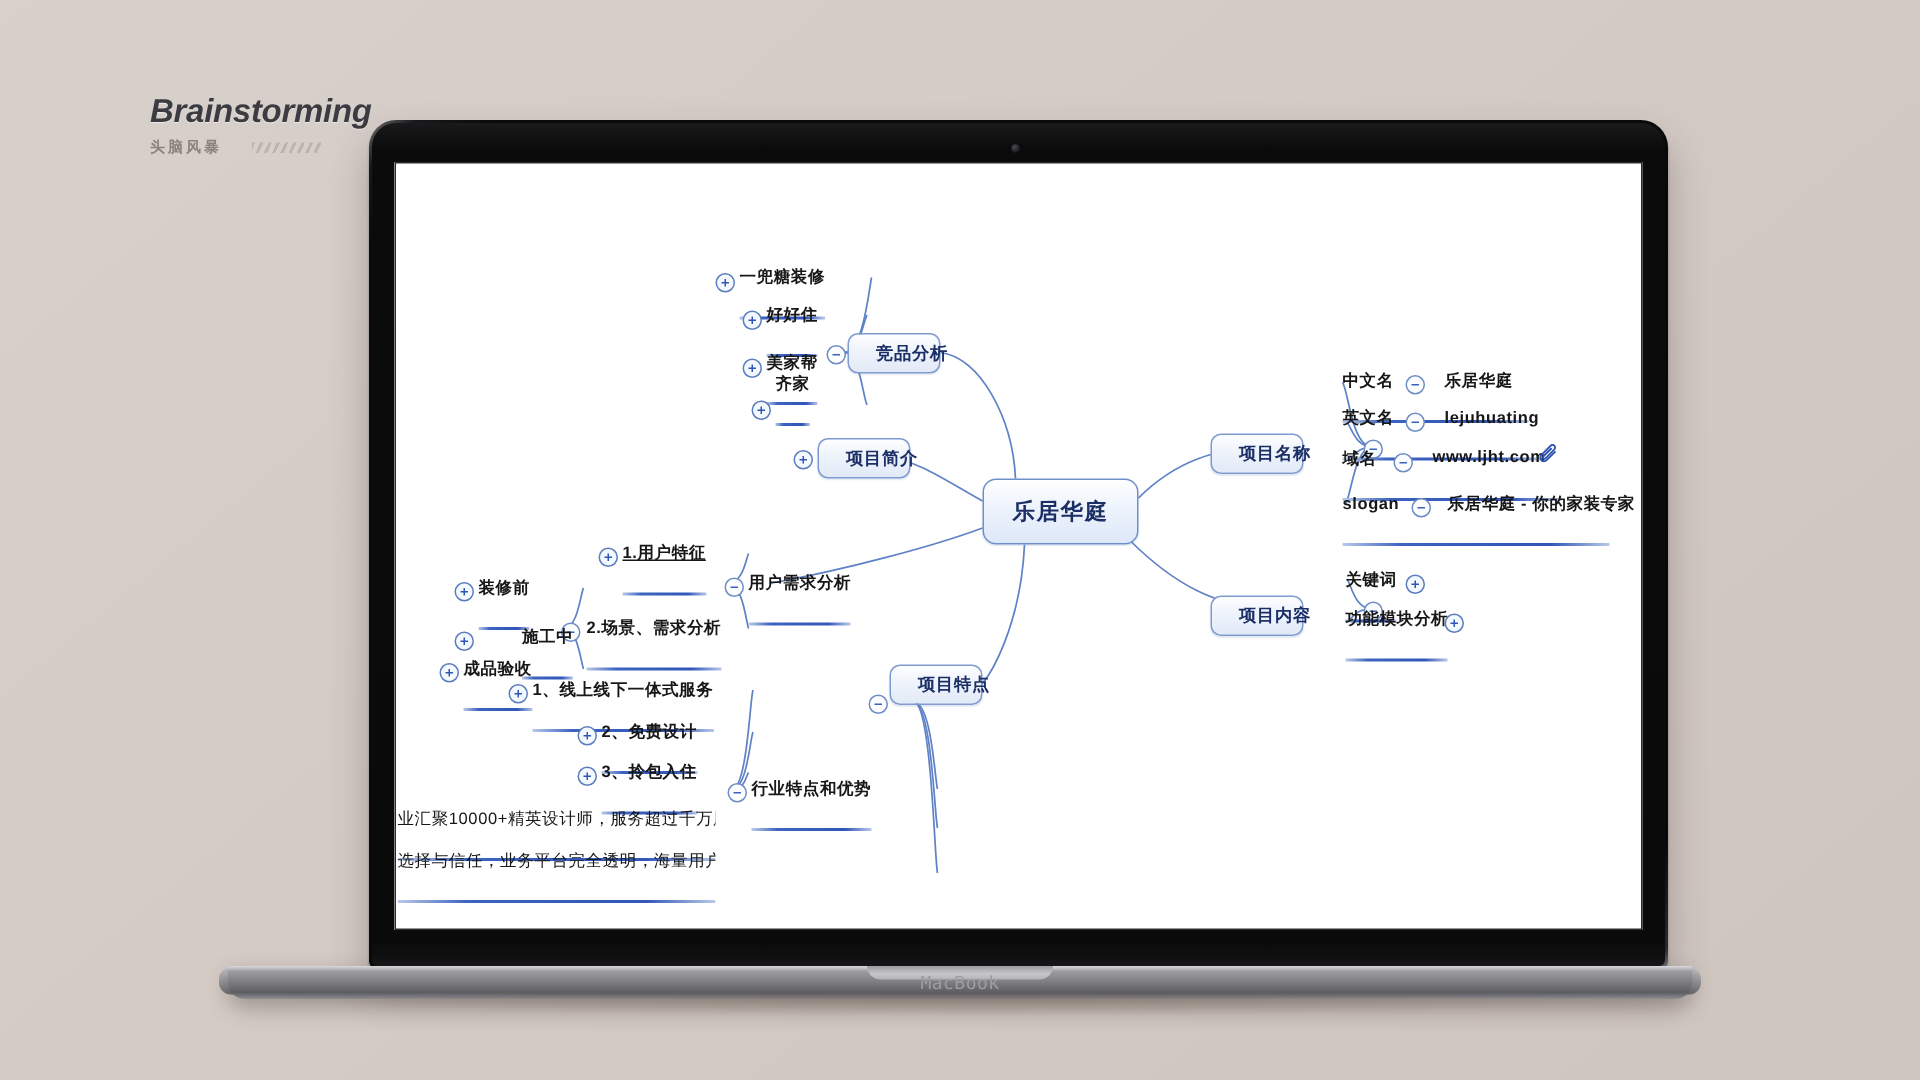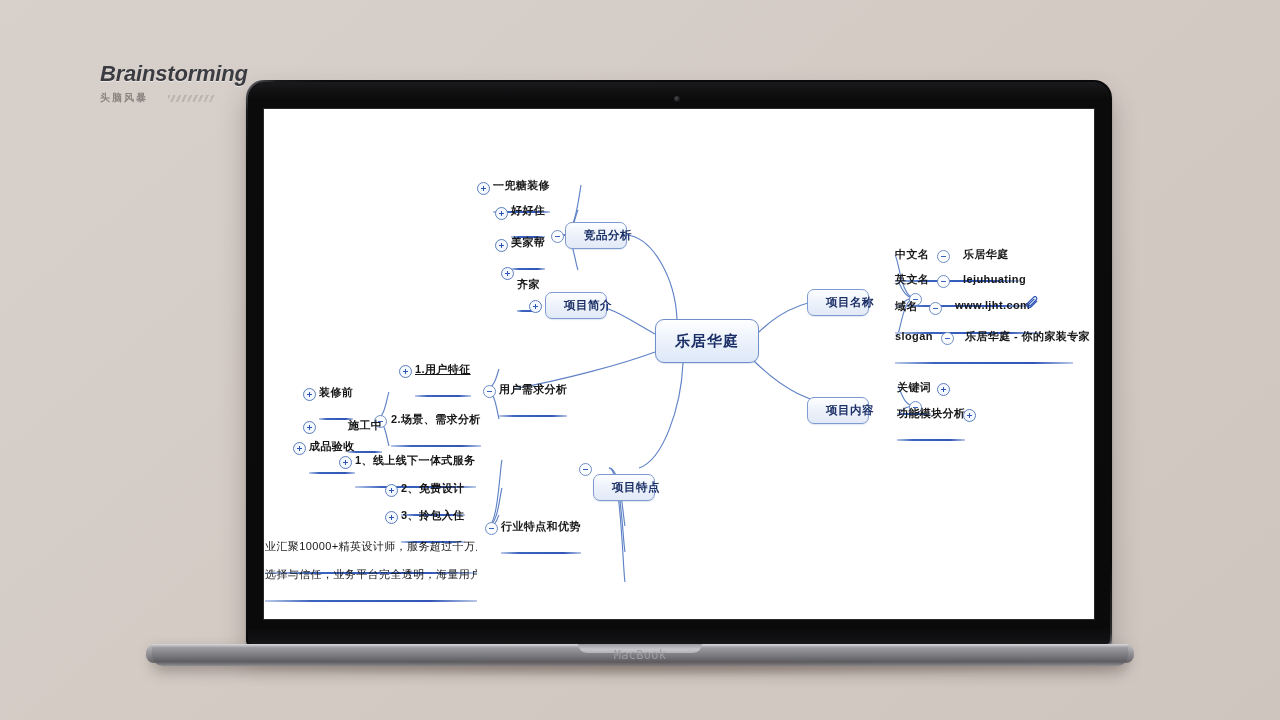--- a/index.html
+++ b/index.html
@@ -234,21 +234,21 @@
 
       <div class="leaf" style="left:248px;top:127px;">
         <span>美家帮</span>
         <span class="ul"></span>
       </div>
       <div class="tgl plus" style="left:232px;top:131px;">
           <i class="h"></i>
           <i class="v"></i>
         </div>
 
-      <div class="leaf" style="left:254px;top:169px;">
+      <div class="leaf" style="left:254px;top:141px;">
         <span>齐家</span>
         <span class="ul"></span>
       </div>
       <div class="tgl plus" style="left:238px;top:159px;">
           <i class="h"></i>
           <i class="v"></i>
         </div>
 
       <div class="node branch" style="left:282px;top:184px;">项目简介</div>
       <div class="tgl plus" style="left:266px;top:192px;">
@@ -301,21 +301,21 @@
 
       <div class="leaf" style="left:46px;top:331px;">
         <span>成品验收</span>
         <span class="ul"></span>
       </div>
       <div class="tgl plus" style="left:30px;top:334px;">
           <i class="h"></i>
           <i class="v"></i>
         </div>
 
-      <div class="node branch" style="left:330px;top:366px;">项目特点</div>
+      <div class="node branch" style="left:330px;top:335px;">项目特点</div>
       <div class="tgl" style="left:316px;top:355px;">
           <i class="h"></i>
         </div>
 
       <div class="leaf" style="left:238px;top:411px;">
         <span>行业特点和优势</span>
         <span class="ul"></span>
       </div>
       <div class="tgl" style="left:222px;top:414px;">
           <i class="h"></i>

